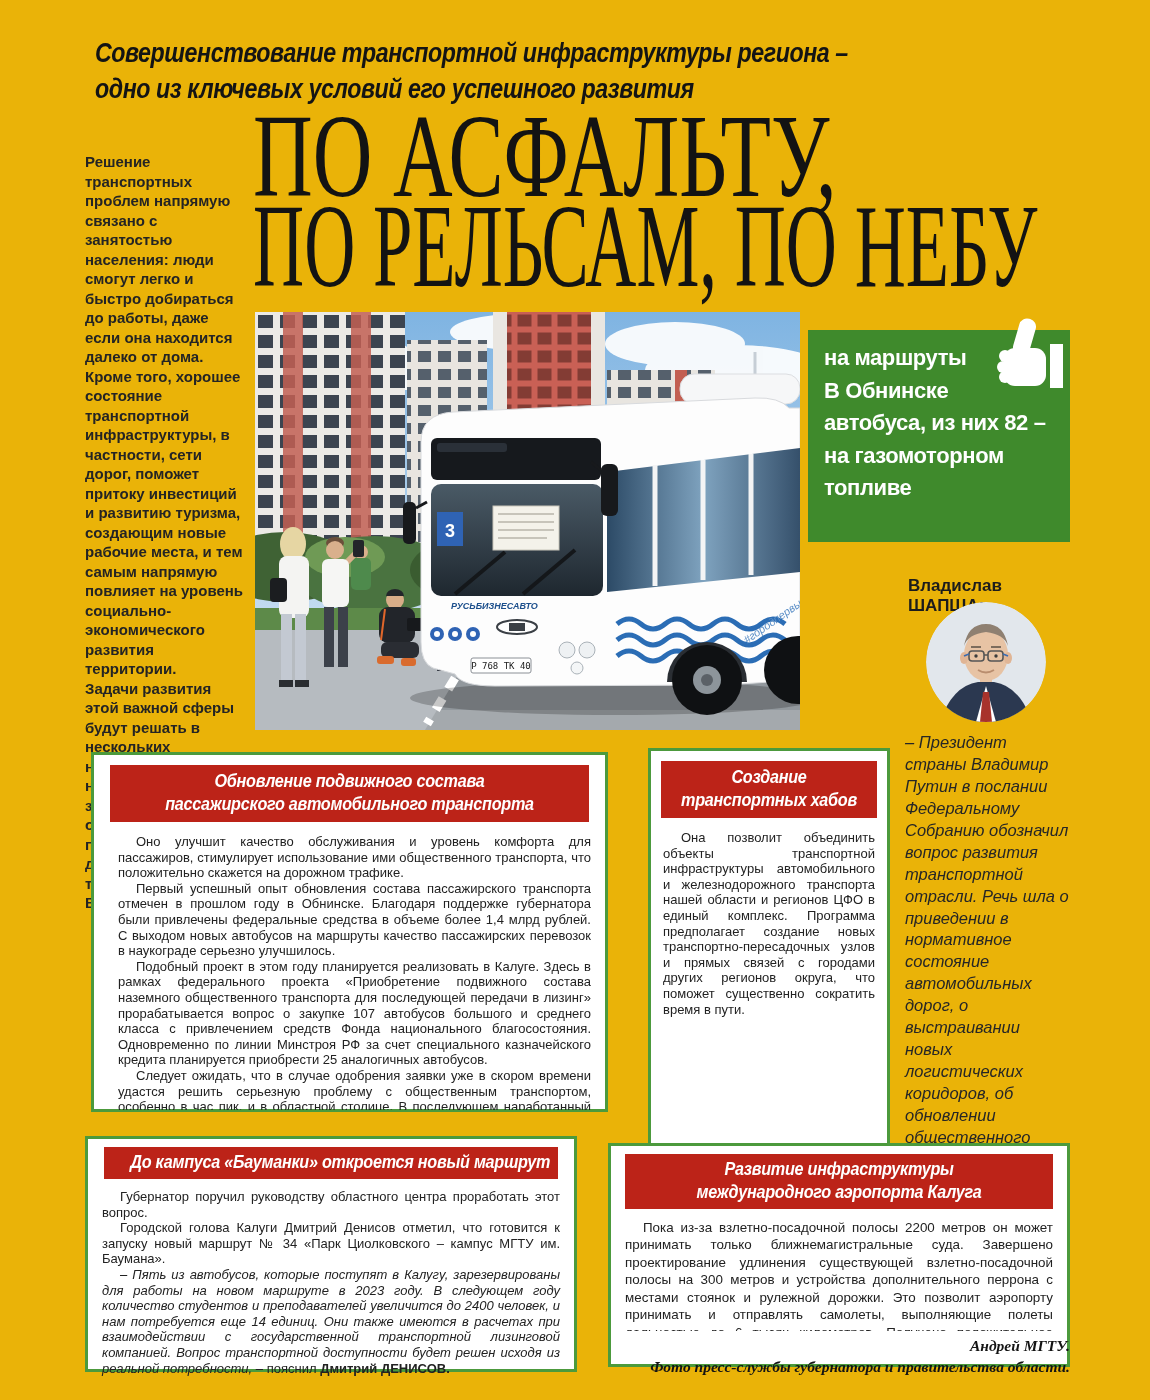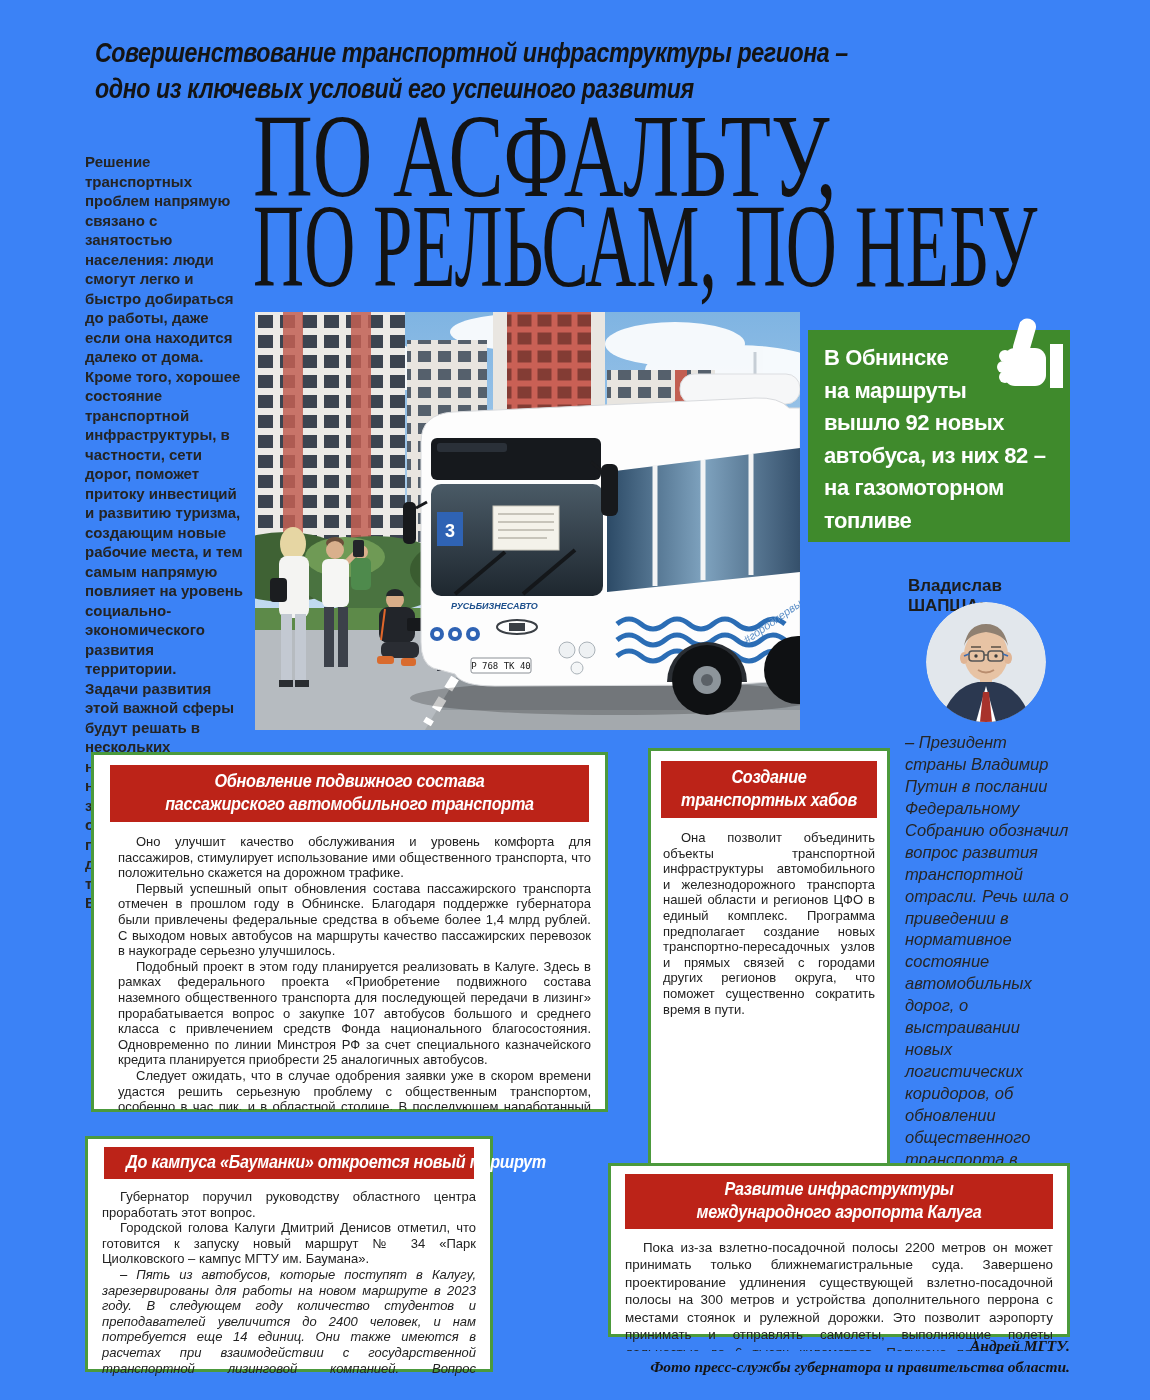--- a/index.html
+++ b/index.html
@@ -1,16 +1,16 @@
 <!DOCTYPE html>
 <html lang="ru"><head>
 <meta charset="utf-8">
 <style>
   html,body{margin:0;padding:0;background:#888;}
-  .page{position:relative;width:1150px;height:1400px;background:#3b82f6;overflow:hidden;
+  .page{position:relative;width:1150px;height:1400px;background:#eab308;overflow:hidden;
         font-family:"Liberation Sans",sans-serif;color:#222;margin:0 auto;}
   .abs{position:absolute;}
   
   .kicker{font:italic 700 27px/1.32 "Liberation Sans",sans-serif;color:#141414;
           transform:scaleX(.86);transform-origin:left top;white-space:nowrap;letter-spacing:-.5px;}
   
   .title-line{font:400 118px/1 "Liberation Serif",serif;color:#131313;white-space:nowrap;
               transform-origin:left top;}
   
   .lead{font:700 15px/1.3 "Liberation Sans",sans-serif;color:#242424;margin-top:32px;}
@@ -212,23 +212,22 @@
         <path d="M412,370 a40,40 0 0 1 80,0 z" fill="#2a2e33"></path>
         <circle cx="452" cy="368" r="35" fill="#0f1113"></circle>
         <circle cx="452" cy="368" r="14" fill="#8d959b"></circle>
         <circle cx="452" cy="368" r="6" fill="#5b6167"></circle>
         <circle cx="543" cy="358" r="34" fill="#0f1113"></circle>
       </g>
     </svg>
   </div>
 
   <div class="abs greenbox" style="left:808px;top:330px;width:262px;height:212px;box-sizing:border-box;">
+    <span>на маршруты</span>
     <span>В Обнинске</span>
-    <span>на маршруты</span>
-    <span>вышло 92 новых</span>
     <span>автобуса, из них 82 –</span>
     <span>на газомоторном</span>
     <span>топливе</span>
     <div class="thumb">
       <svg width="88" height="84" viewBox="0 0 88 84">
         <g fill="#ffffff">
           <rect x="26" y="32" width="42" height="38" rx="11"></rect>
           <circle cx="27" cy="40" r="6"></circle>
             <circle cx="25" cy="51" r="6"></circle>
             <circle cx="27" cy="61" r="6"></circle>
@@ -282,33 +281,33 @@
   <div class="abs card" style="left:648px;top:748px;width:242px;height:448px;">
     <div class="card-head" style="margin:10px 10px 8px;">
       <div>Создание</div>
       <div>транспортных хабов</div>
     </div>
     <div class="card-body" style="padding:4px 12px 8px;height:278px;">
       <p>Она позволит объединить объекты транспортной инфраструктуры автомобильного и железнодорожного транспорта нашей области и регионов ЦФО в единый комплекс. Программа предполагает создание новых транспортно-пересадочных узлов и прямых связей с городами других регионов округа, что поможет существенно сократить время в пути.</p>
     </div>
   </div>
 
-  <div class="abs card" style="left:85px;top:1136px;width:408px;height:236px;">
+  <div class="abs card" style="left:85px;top:1136px;width:492px;height:236px;">
     <div class="card-head" style="margin:8px 16px 6px;padding:4px 4px 5px;">
       <div>До кампуса «Бауманки» откроется новый маршрут</div>
     </div>
     <div class="card-body" style="height:180px;">
       <p>Губернатор поручил руководству областного центра проработать этот вопрос.</p>
       <p>Городской голова Калуги Дмитрий Денисов отметил, что готовится к запуску новый маршрут № 34 «Парк Циолковского – кампус МГТУ им. Баумана».</p>
       <p><span class="it">– Пять из автобусов, которые поступят в Калугу, зарезервированы для работы на новом маршруте в 2023 году. В следующем году количество студентов и преподавателей увеличится до 2400 человек, и нам потребуется еще 14 единиц. Они также имеются в расчетах при взаимодействии с государственной транспортной лизинговой компанией. Вопрос транспортной доступности будет решен исходя из реальной потребности, –</span> <span>пояснил</span> <b>Дмитрий ДЕНИСОВ.</b></p>
       <p><span class="it">– Важно не упустить время и к началу работы кампуса обеспечить его транспортную доступность, –</span>  </p>
     </div>
   </div>
 
-  <div class="abs card" style="left:608px;top:1143px;width:462px;height:174px;margin-top:20px;">
+  <div class="abs card" style="left:608px;top:1143px;width:462px;height:224px;">
     <div class="card-head" style="margin:8px 14px 6px;padding:4px 4px 5px;">
       <div>Развитие инфраструктуры</div>
       <div>международного аэропорта Калуга</div>
     </div>
     <div class="card-body body-lg" style="height:104px;">
       <p>Пока из-за взлетно-посадочной полосы 2200 метров он может принимать только ближнемагистральные суда. Завершено проектирование удлинения существующей взлетно-посадочной полосы на 300 метров и устройства дополнительного перрона с местами стоянок и рулежной дорожки. Это позволит аэропорту принимать и отправлять самолеты, выполняющие полеты дальностью до 6 тысяч километров. Получено положительное заключение государственной экспертизы проекта.</p>
     </div>
   </div>
 
   <div class="abs credit" style="left:600px;top:1336px;width:470px;">

